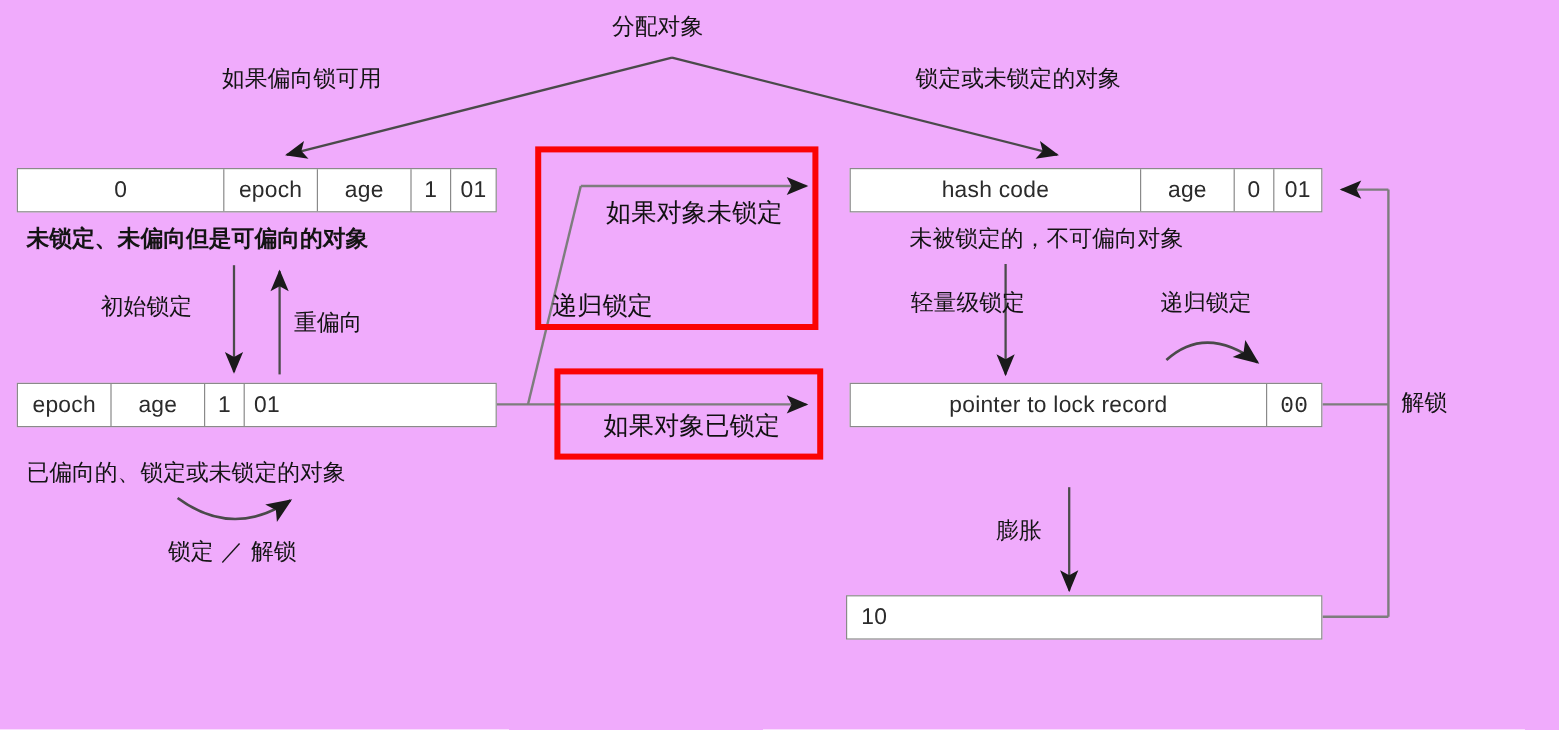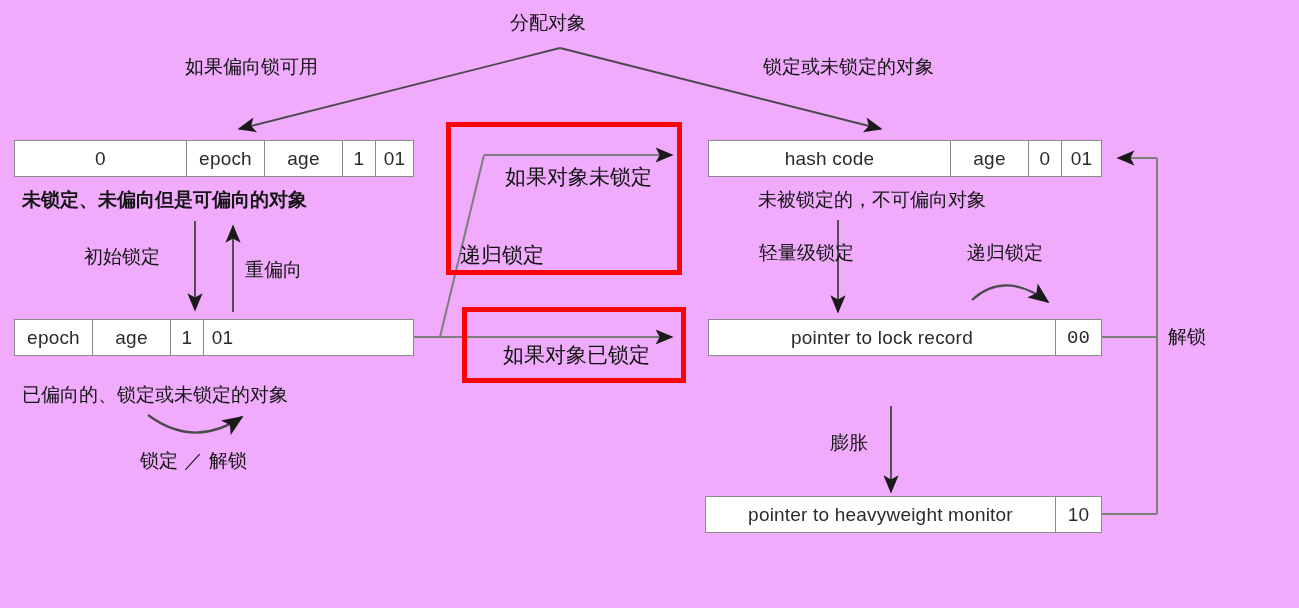--- a/index.html
+++ b/index.html
@@ -185,19 +185,18 @@
   <div class="lbl cn" style="left:967px; top:243px;">递归锁定</div>
 
   <div class="hdr" style="left:708px; top:319px; width:394px;">
     <div class="cell" style="width:347px;">pointer to lock record</div>
     <div class="cell" style="width:45px;font-family:Liberation Mono, monospace;">00</div>
   </div>
 
   <div class="lbl cn" style="left:830px; top:433px;">膨胀</div>
 
   <div class="hdr" style="left:705px; top:496px; width:397px;">
-    <div class="cell" style="width:350px;">pointer to heavyweight monitor</div>
     <div class="cell" style="width:45px;">10</div>
   </div>
 
   <div class="lbl cn" style="left:1168px; top:327px;">解锁</div>
 
 </div>
 
 </body></html>

